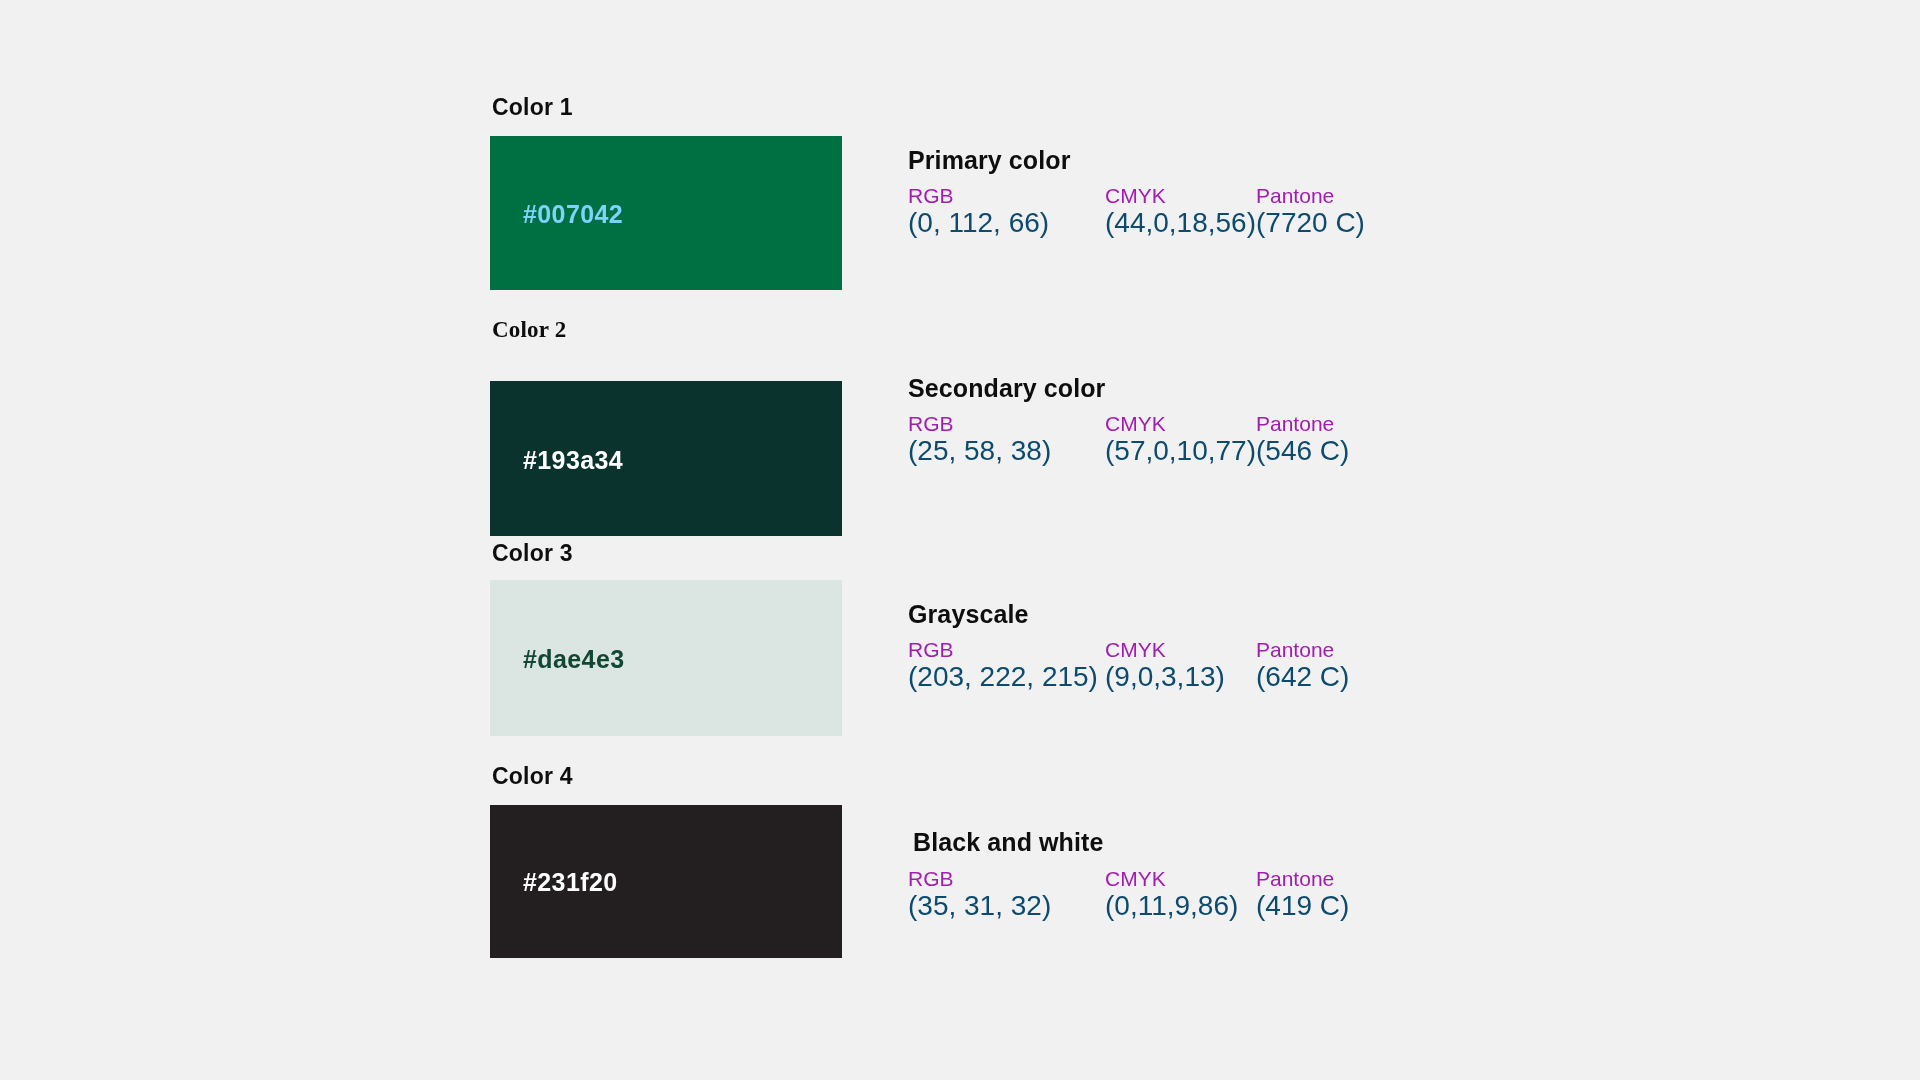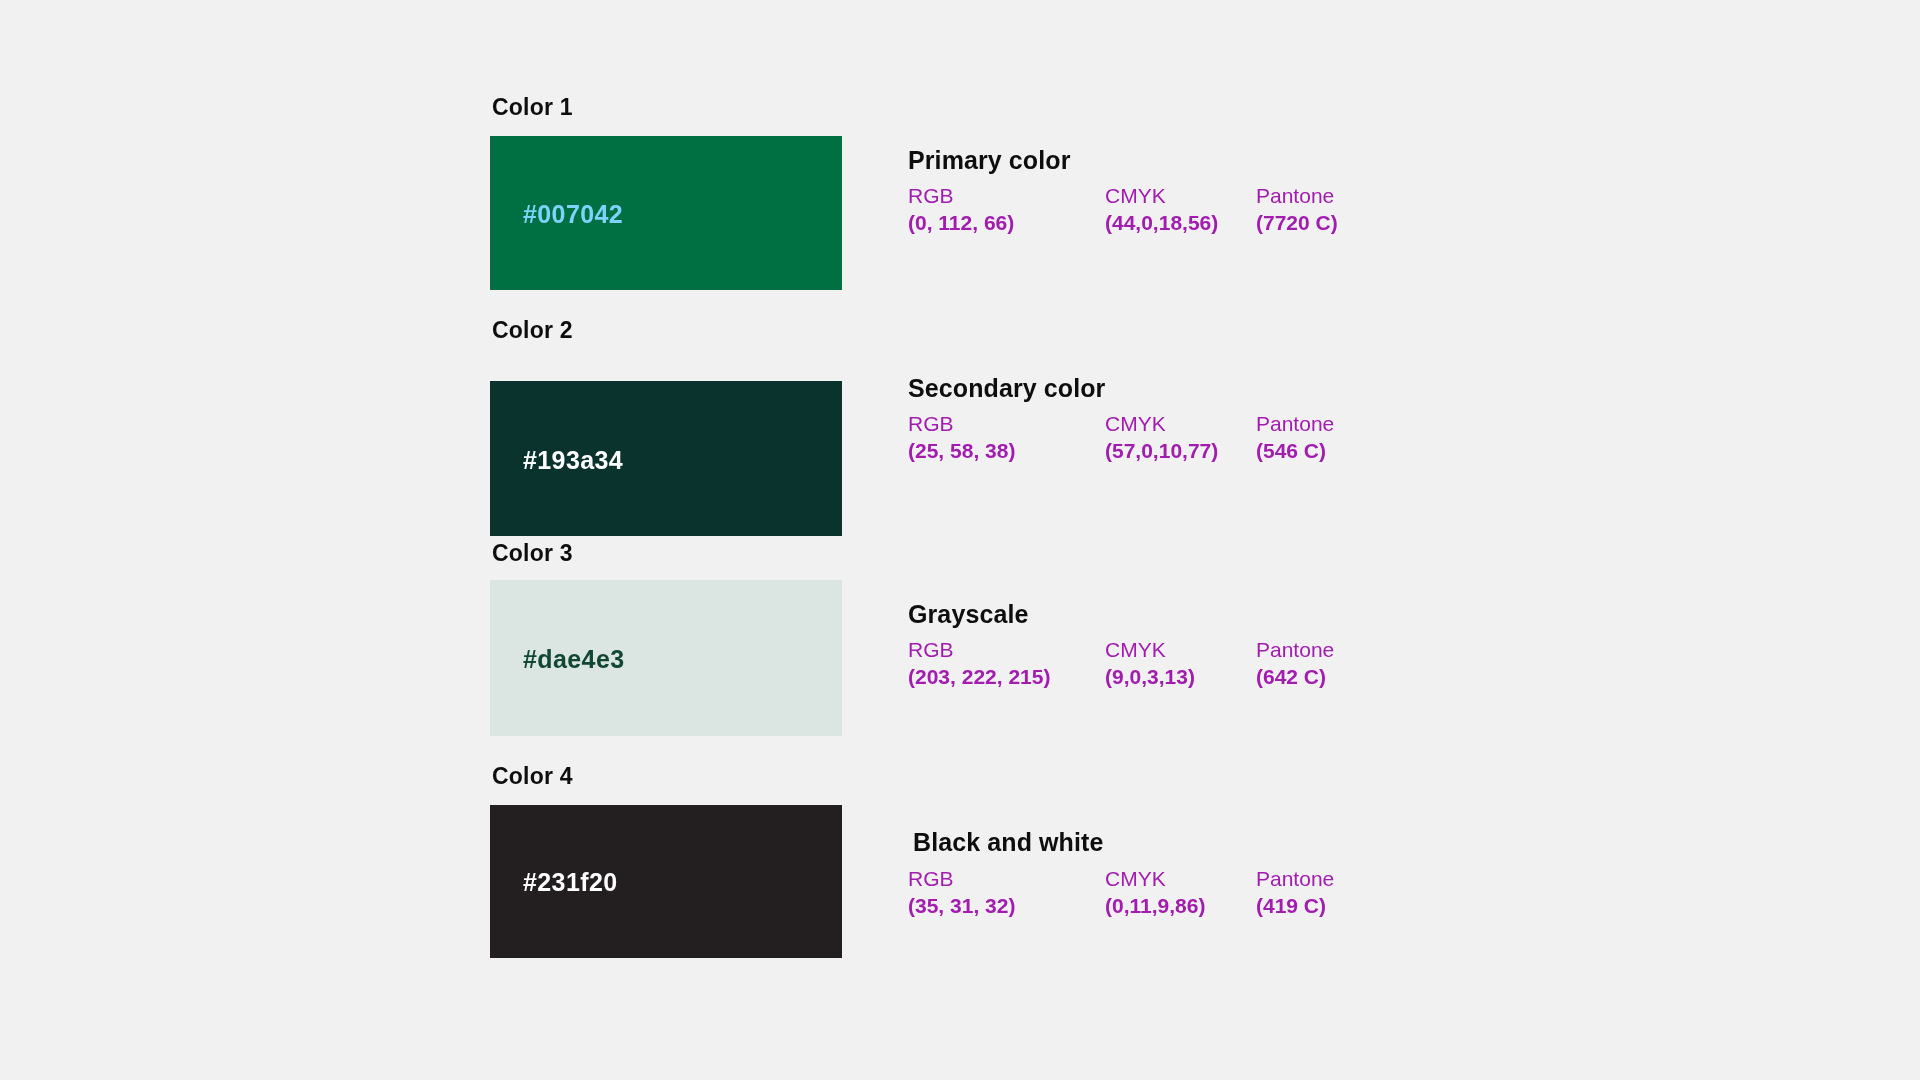--- a/index.html
+++ b/index.html
@@ -93,23 +93,23 @@
 
   .spec-head {
     font-size: 21px;
     font-weight: normal;
     color: #a21caf;
     line-height: 26px;
     white-space: nowrap;
   }
 
   .spec-val {
-    font-size: 21px;
-    font-weight: bold;
-    color: #a21caf;
+    font-size: 28px;
+    font-weight: normal;
+    color: #0c4a6e;
     line-height: 27px;
     white-space: nowrap;
   }
 </style>
 </head>
 <body style="background: rgb(241, 241, 241);">
 
 <div id="palette">
 
   <div class="color-row">
@@ -132,21 +132,21 @@
         </div>
         <div class="spec-col c2">
           <div class="spec-head">Pantone</div>
           <div class="spec-val">(7720 C)</div>
         </div>
       </div>
     </div>
   </div>
 
   <div class="color-row">
-    <div class="swatch-label" style="top:317px;">Color 2</div>
+    <div class="swatch-label" style="top:317px;font-family:Liberation Serif, serif;">Color 2</div>
 
     <div class="swatch" id="swatch-1" style="top: 358px; height: 155px; background: rgb(10, 51, 46); margin-top: 23px;">
       <div class="swatch-hex" id="hex-1" style="top: 65px; color: rgb(255, 255, 255);">#193a34</div>
     </div>
 
     <div class="info" style="top:374px;">
       <div class="info-title">Secondary color</div>
       <div class="spec-table">
         <div class="spec-col c0">
           <div class="spec-head">RGB</div>

